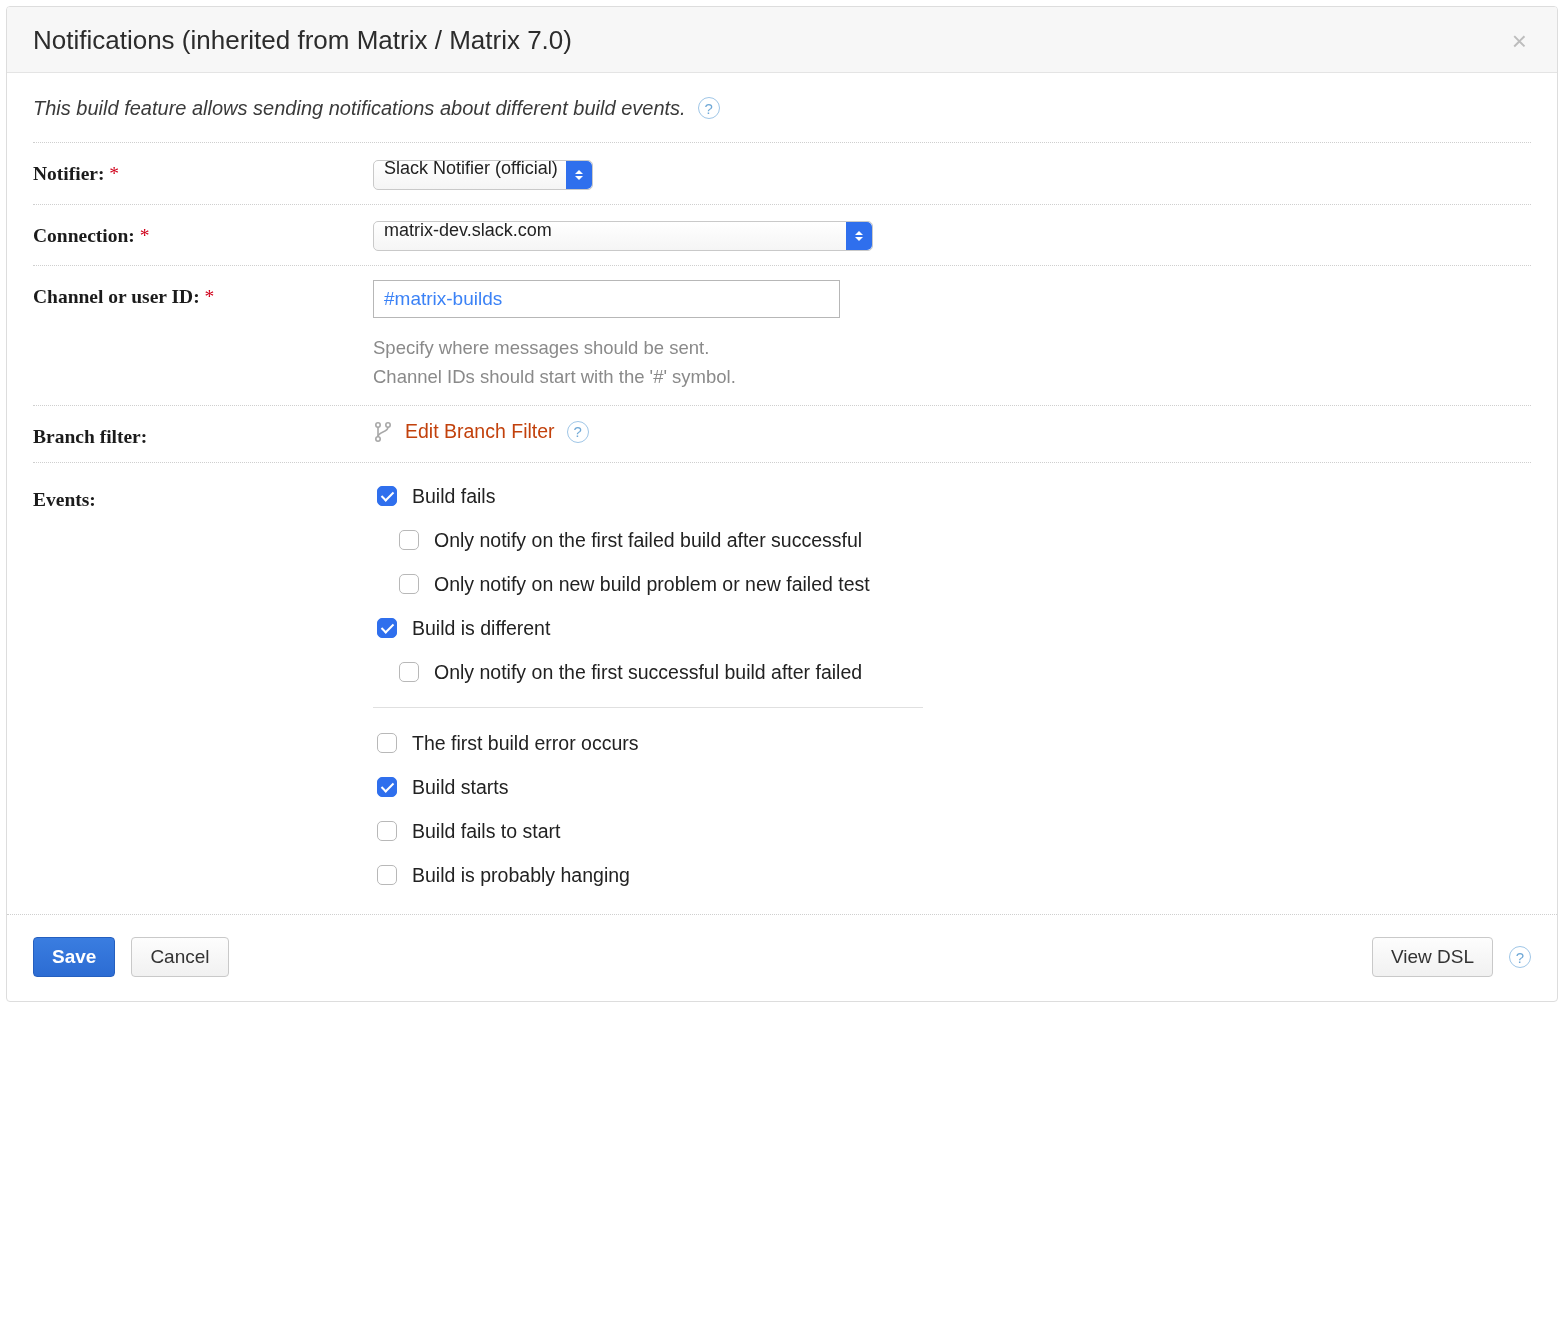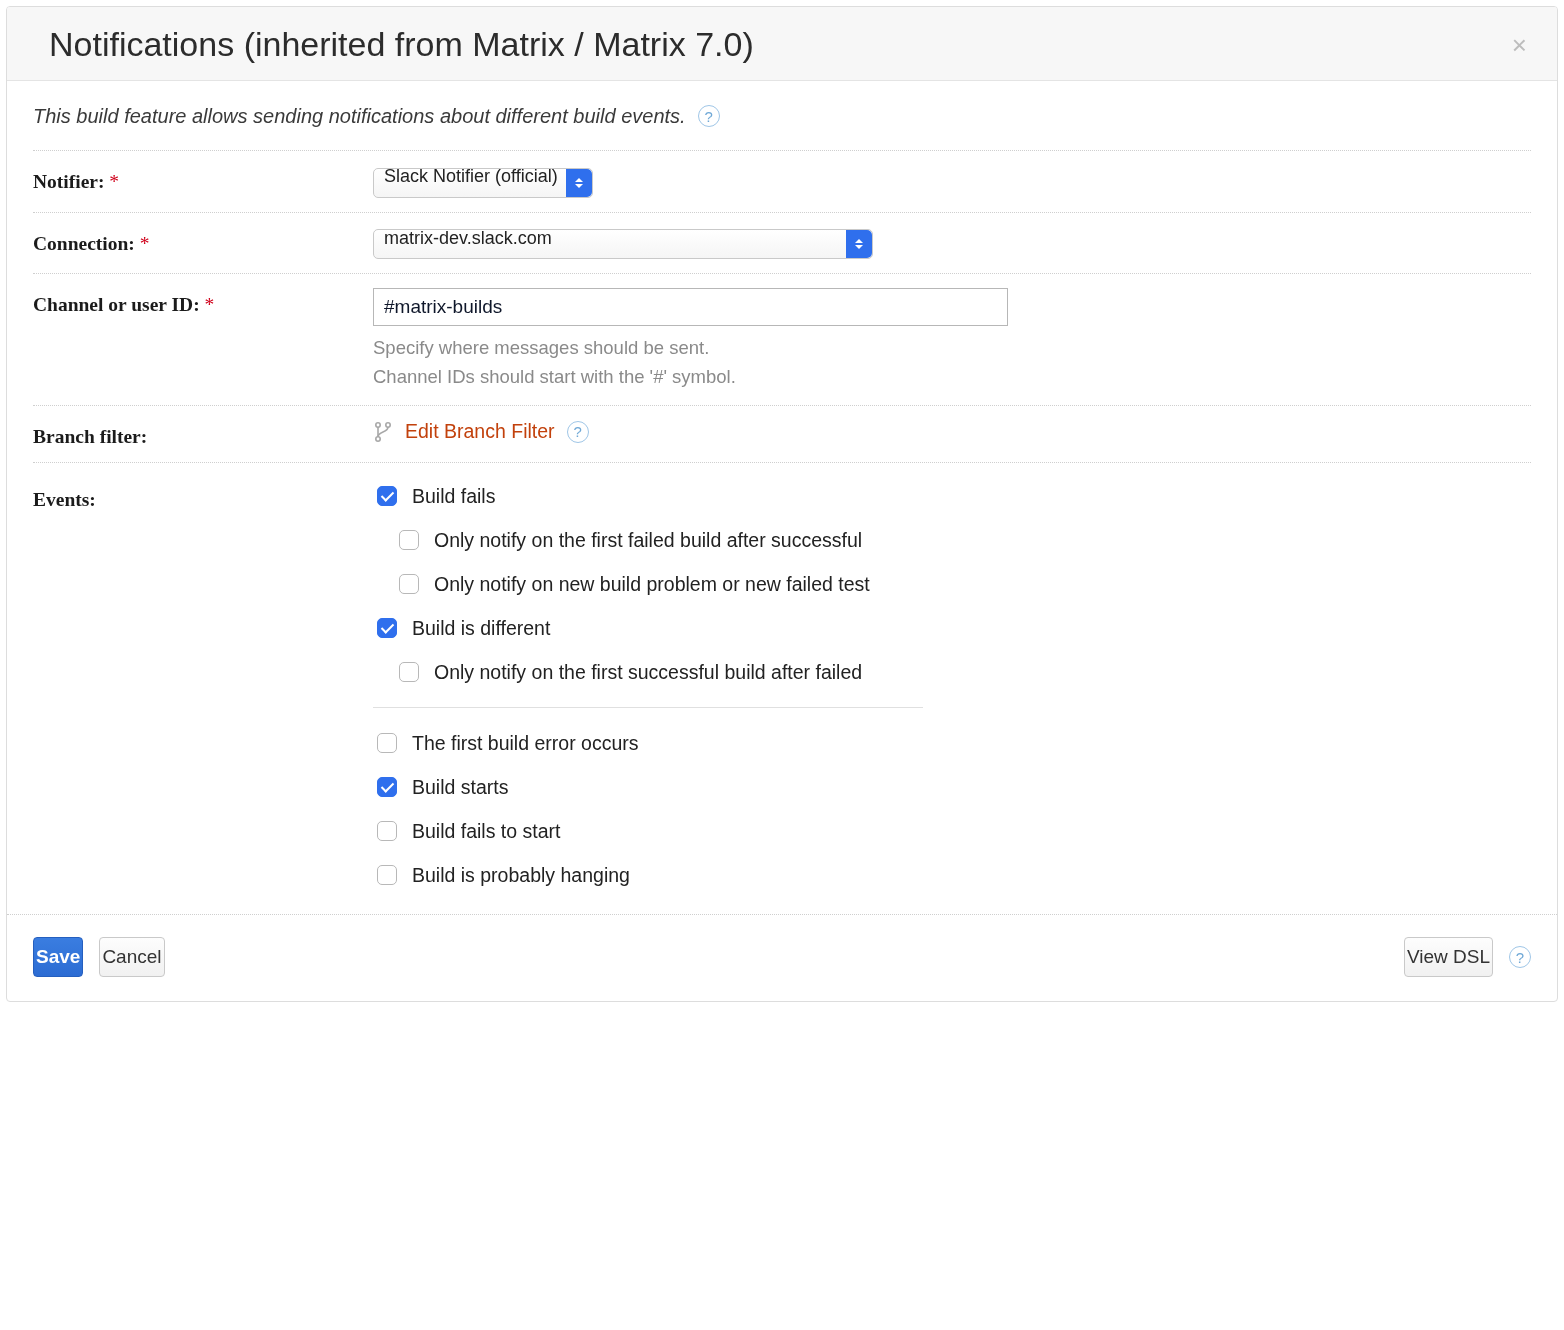--- a/index.html
+++ b/index.html
@@ -18,24 +18,23 @@
   }
   .dialog-header {
     background: #f7f7f7;
     border-bottom: 1px solid #e4e4e4;
     padding: 18px 26px 16px 26px;
     display: flex;
     align-items: center;
     justify-content: space-between;
   }
   .dialog-title {
-    font-size: 34px;
+    font-size: 26px;
     font-weight: 400;
     color: #2c2c2c;
-    margin-left: 16px;
   }
   .close-x {
     color: #bdbdbd;
     font-size: 26px;
     line-height: 1;
     cursor: pointer;
     padding: 0 4px;
   }
   .dialog-body {
     background: #fff;
@@ -115,32 +114,32 @@
   .select .chev::after {
     content: "";
     width: 0; height: 0;
     border-left: 4px solid transparent;
     border-right: 4px solid transparent;
   }
   .select .chev::before { border-bottom: 4px solid #fff; }
   .select .chev::after  { border-top: 4px solid #fff; }
   .select.wide { width: 500px; }
   .input-text {
-    width: 635px;
+    width: 467px;
     height: 38px;
     border: 1px solid #b7b7b7;
     padding: 6px 10px;
     font-size: 19px;
-    color: #0f172a;
+    color: #3b82f6;
     background: #fff;
   }
   .hint {
     color: #8a8a8a;
     font-size: 18.5px;
-    margin-top: 8px;
+    margin-top: 16px;
     line-height: 1.55;
   }
   .branch-row {
     display: flex;
     align-items: center;
     gap: 12px;
   }
   .branch-icon {
     color: #a8a8a8;
     display: inline-flex;
@@ -209,21 +208,21 @@
   .footer-left, .footer-right {
     display: flex;
     align-items: center;
     gap: 16px;
   }
   .btn {
     display: inline-flex;
     align-items: center;
     justify-content: center;
     height: 40px;
-    padding: 0 2px;
+    padding: 0 18px;
     border-radius: 4px;
     font-size: 19px;
     cursor: pointer;
     border: 1px solid transparent;
   }
   .btn-primary {
     background: linear-gradient(#3a7de0,#2c6cd3);
     border-color: #255fbf;
     color: #fff;
     font-weight: 600;

